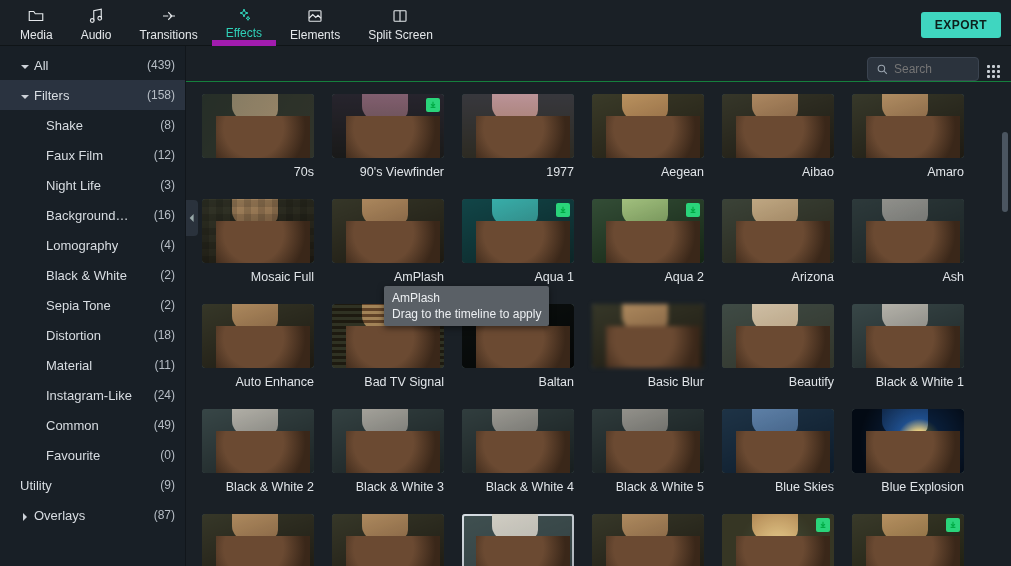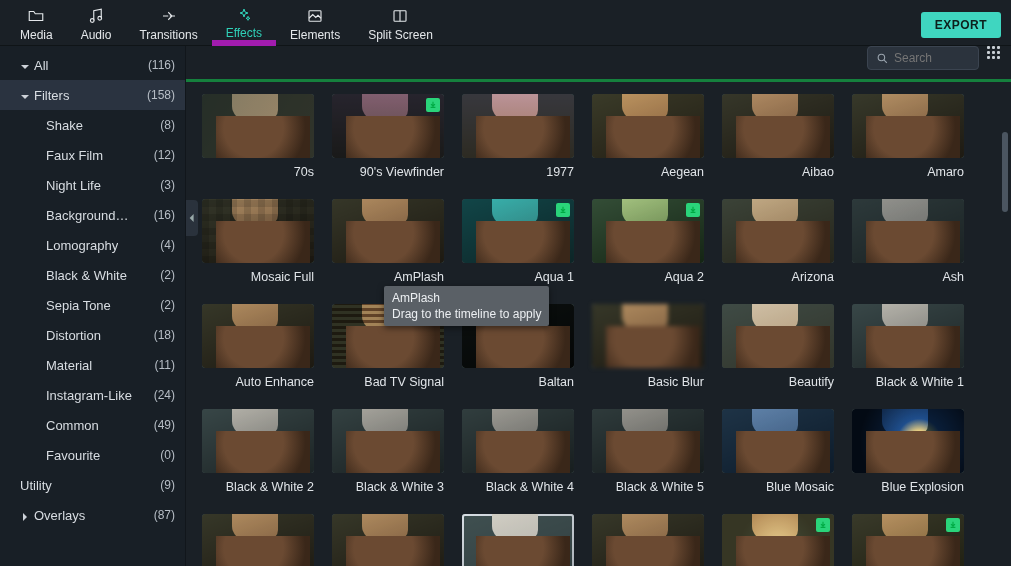--- a/index.html
+++ b/index.html
@@ -28,21 +28,21 @@
   .count { color:#b7bec6; font-size:12px;}
   .chev { width:10px; height:10px; display:inline-block; }
   .chev svg { width:10px; height:10px; fill:#cdd2d8;}
 
   
   .collapse-handle { position:absolute; left:186px; top:200px; width:12px; height:36px; background:#2a323c; border-radius:0 4px 4px 0; display:flex; align-items:center; justify-content:center; cursor:pointer; z-index:4;}
   .collapse-handle svg{ width:8px;height:10px; fill:#9aa;}
 
   
   .content { flex:1; display:flex; flex-direction:column; position:relative;}
-  .toolbar-row { height:36px; display:flex; align-items:flex-start; padding:0 8px 0 16px; border-bottom:3px solid #15803d;}
+  .toolbar-row { height:36px; display:flex; align-items:flex-end; padding:0 8px 0 16px; border-bottom:1px solid #15803d;}
   .spacer { flex:1;}
   .search { display:flex; align-items:center; background:#2b333d; border:1px solid #3b4450; border-radius:4px; padding:3px 8px; width:112px; height:24px;}
   .search svg{width:13px;height:13px;stroke:#9aa4ae;fill:none;stroke-width:2;}
   .search input{ background:transparent; border:none; outline:none; color:#cfd4da; font-size:12px; width:76px; margin-left:5px;}
   .grid-toggle { margin-left:8px; width:16px; height:16px; display:grid; grid-template-columns:repeat(3,3px); grid-template-rows:repeat(3,3px); gap:2px; cursor:pointer;}
   .grid-toggle span{background:#c8ced4; border-radius:1px;}
 
   
   .grid-scroll { flex:1; overflow:auto; padding:12px 10px 8px 16px; position:relative;}
   .grid { display:grid; grid-template-columns:repeat(6, 112px); gap:20px 18px;}
@@ -113,21 +113,21 @@
 <div class="main">
 
   <div class="sidebar" id="sidebar">
       <div class="side-item depth0">
         <span class="name">
           <span class="chev"><svg viewBox="0 0 10 10">
               <path d="M1 3l4 4 4-4z"></path>
             </svg></span>
           <span>All</span>
         </span>
-        <span class="count">(116)</span>
+        <span class="count">(439)</span>
       </div>
       <div class="side-item depth1 selected">
         <span class="name">
           <span class="chev"><svg viewBox="0 0 10 10">
               <path d="M1 3l4 4 4-4z"></path>
             </svg></span>
           <span>Filters</span>
         </span>
         <span class="count">(158)</span>
       </div>
@@ -395,21 +395,21 @@
           <div class="card">
             <div class="thumb girl">
               <div class="overlay-fill" style="background: linear-gradient(160deg, rgb(172, 174, 176), rgb(78, 81, 84)); mix-blend-mode: multiply;"></div>
             </div>
             <div class="title">Black &amp; White 5</div>
           </div>
           <div class="card">
             <div class="thumb girl">
               <div class="overlay-fill" style="background: linear-gradient(160deg, rgb(110, 152, 209), rgb(46, 79, 124)); mix-blend-mode: multiply;"></div>
             </div>
-            <div class="title">Blue Mosaic</div>
+            <div class="title">Blue Skies</div>
           </div>
           <div class="card">
             <div class="thumb girl">
               <div class="overlay-fill" style="background: radial-gradient(circle at 60% 50%, rgb(255, 232, 154) 0px, rgb(255, 232, 154) 14%, rgb(34, 88, 168) 30%, rgb(11, 29, 58) 80%); mix-blend-mode: multiply;"></div>
             </div>
             <div class="title">Blue Explosion</div>
           </div>
           <div class="card">
             <div class="thumb girl">
               <div class="overlay-fill" style="background: linear-gradient(160deg, rgb(202, 165, 120), rgb(107, 75, 52)); mix-blend-mode: multiply;"></div>

